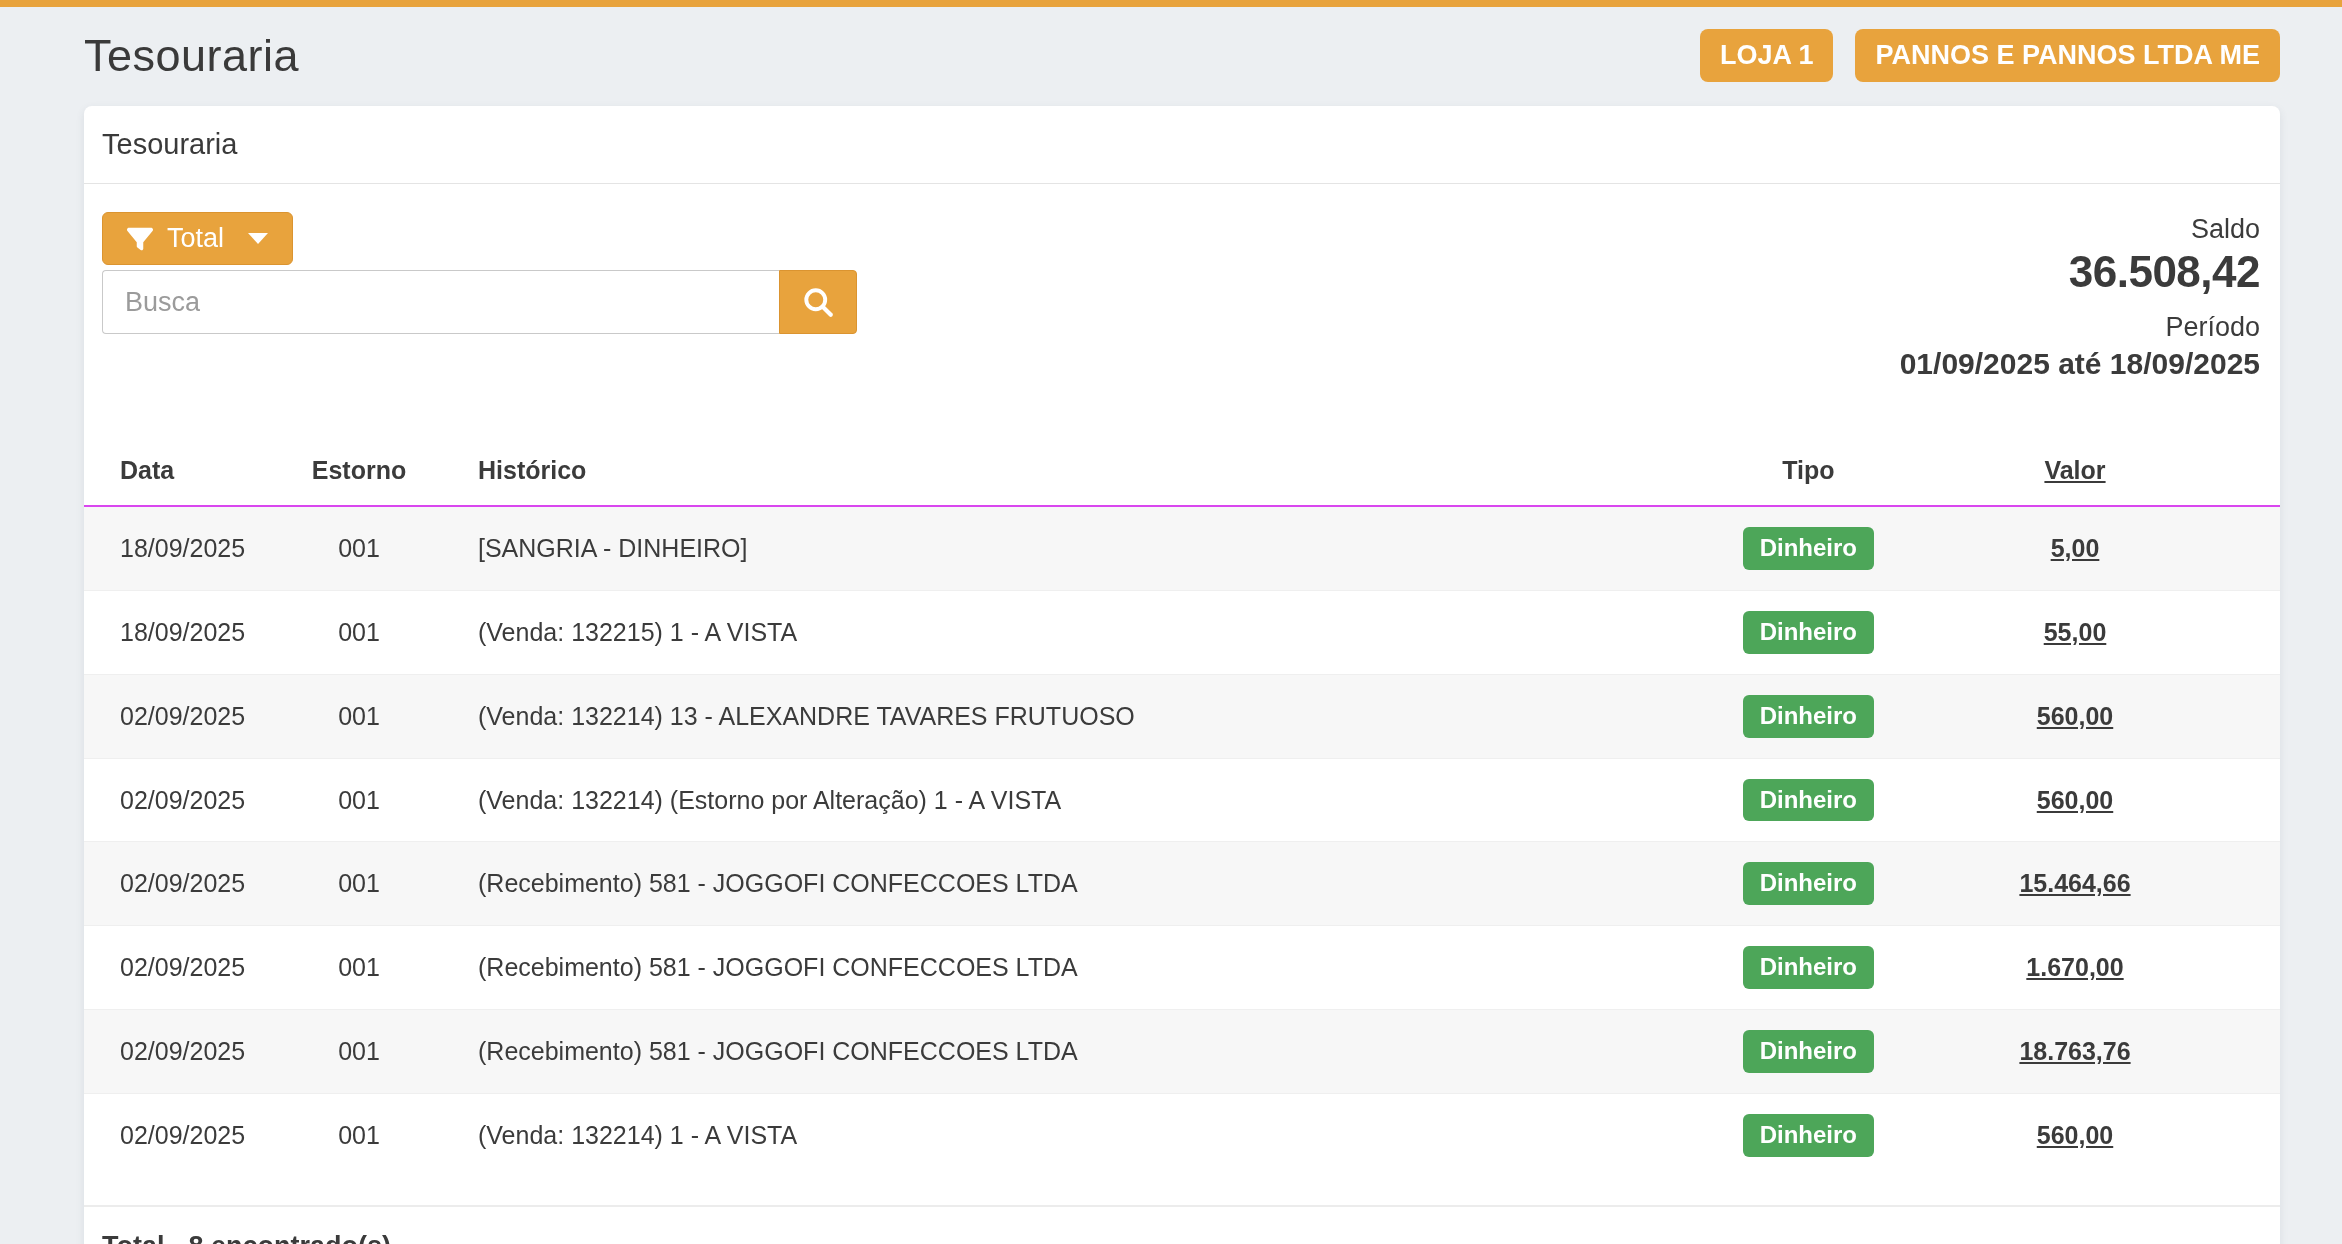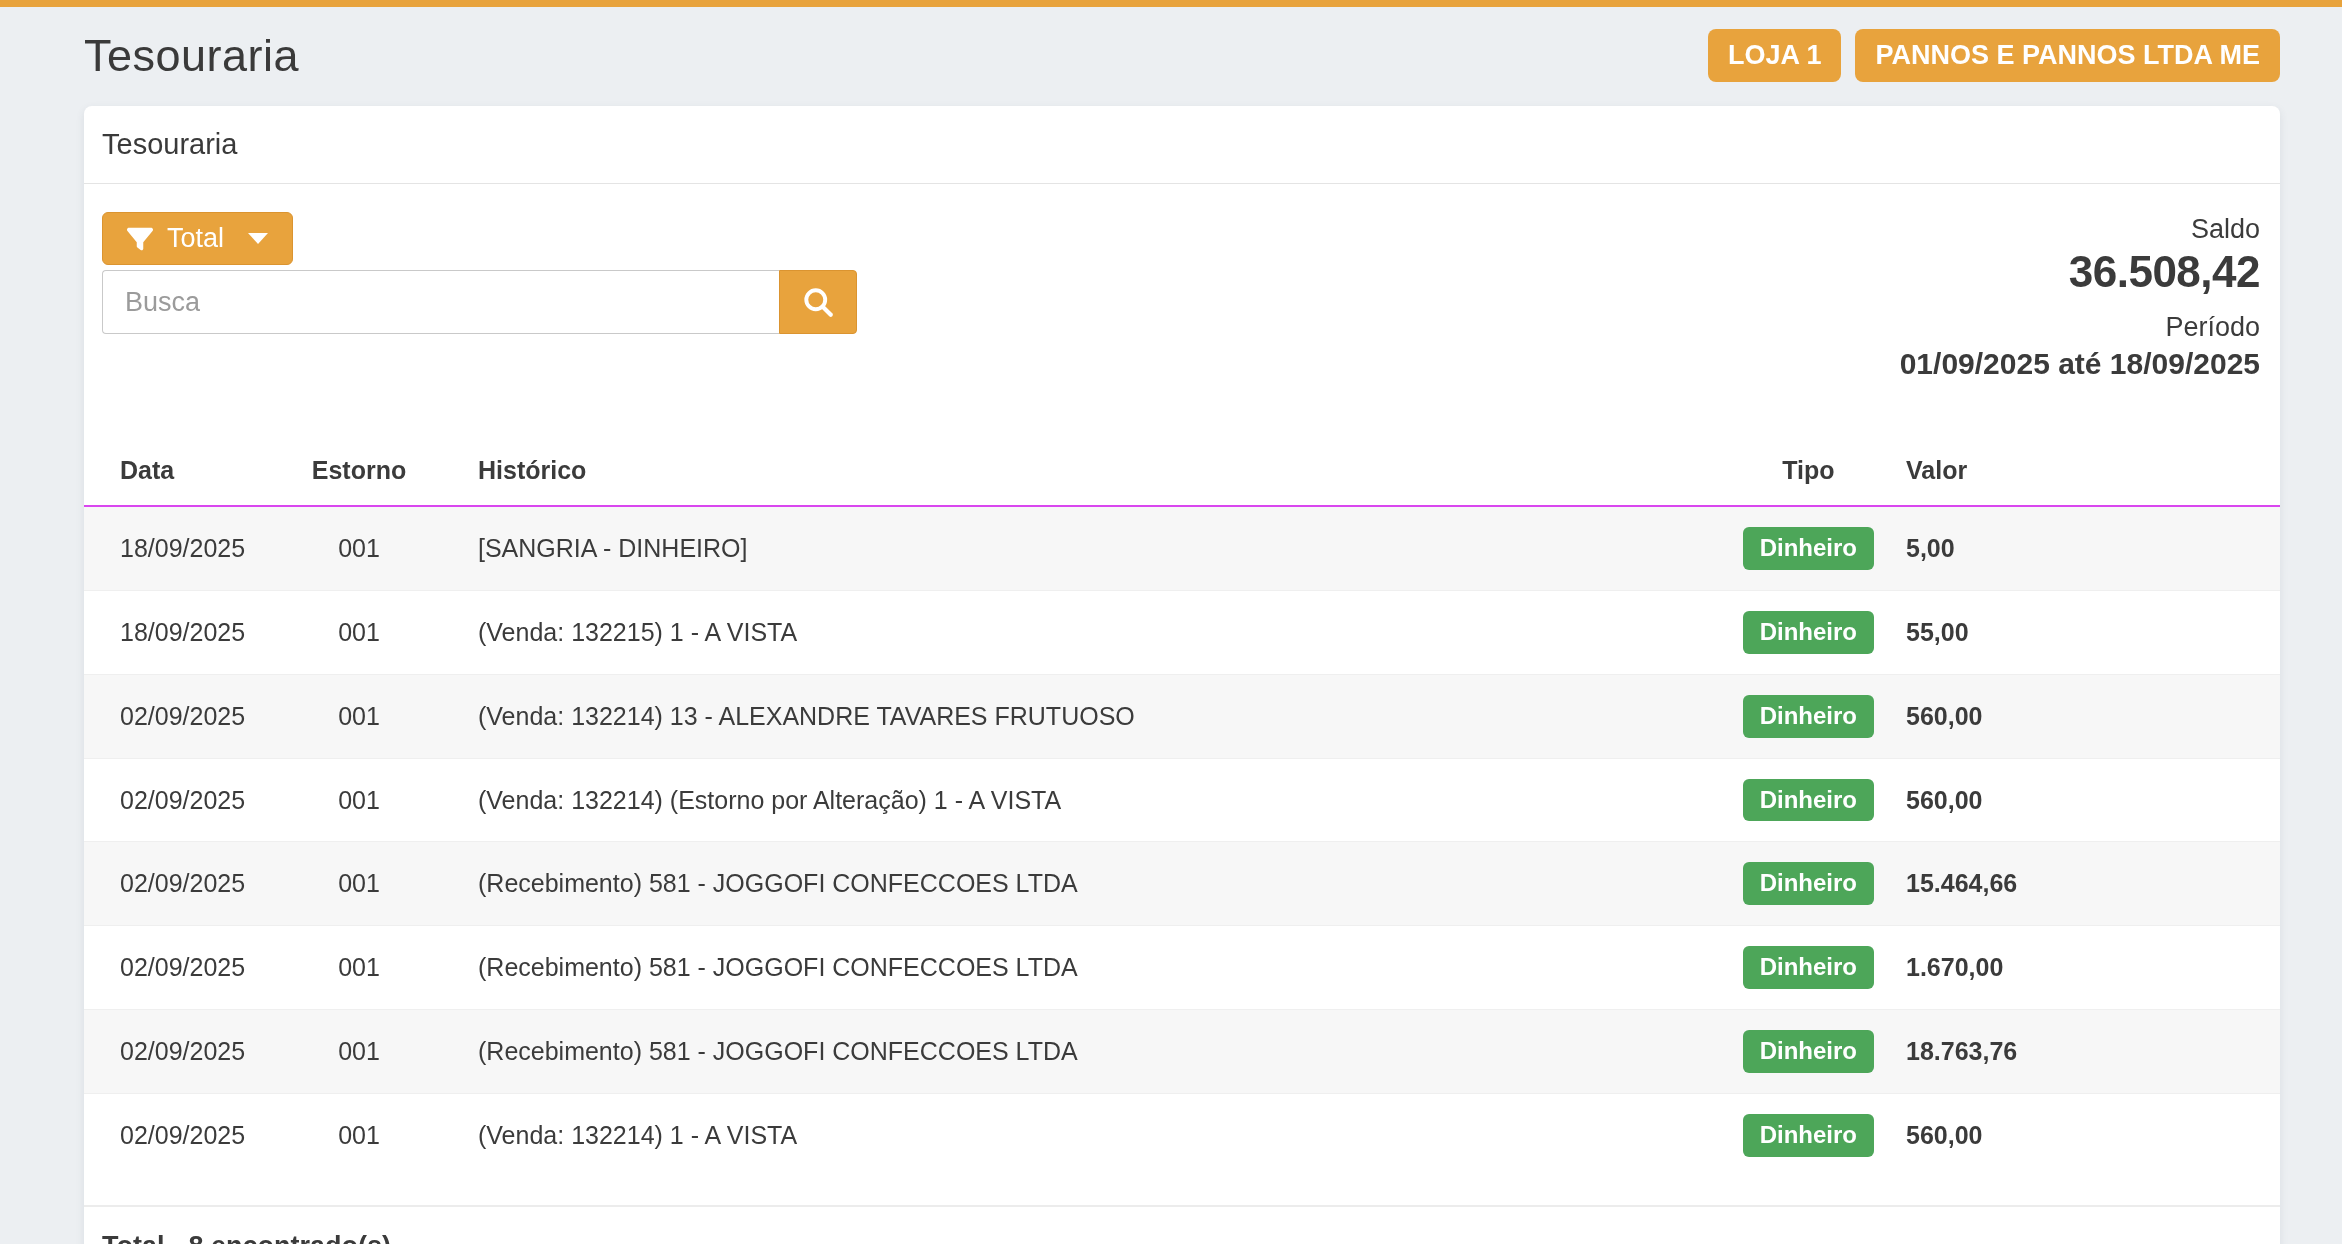--- a/index.html
+++ b/index.html
@@ -17,21 +17,21 @@
     font-family:"Liberation Sans","DejaVu Sans",sans-serif;
     color:var(--text);
     overflow:hidden;
   }
   .topbar{height:7px;background:var(--orange);}
   .page-header{
     margin:22px 62px 0 84px;
     display:flex;justify-content:space-between;align-items:center;
   }
   .page-title{font-size:45px;font-weight:400;margin:0;color:#3A3A3A;letter-spacing:0.5px;}
-  .header-badges{display:flex;gap:14px;}
+  .header-badges{display:flex;gap:22px;}
   .pill{
     background:var(--orange);color:#fff;font-weight:700;font-size:27px;
     padding:11px 20px;border-radius:8px;white-space:nowrap;cursor:pointer;
   }
   .card{
     margin:24px 62px 0 84px;
     background:#fff;border-radius:8px;
     box-shadow:0 3px 8px rgba(60,70,90,0.10);
   }
   .card-header{
@@ -76,21 +76,21 @@
     font-size:25px;color:var(--text);
   }
   th{font-weight:700;text-align:left;padding:16px 16px 20px;border-bottom:2px solid #d946ef;}
   td{padding:20px 16px;border-top:1px solid #EFEFEF;}
   tbody tr:first-child td{border-top:none;}
   tbody tr:nth-child(odd){background:#F7F7F7;}
   .c-data{width:190px;padding-left:36px;}
   .c-terminal{width:170px;text-align:center;}
   .c-hist{padding-left:34px;}
   .c-tipo{width:160px;text-align:center;}
-  .c-valor{width:390px;text-align:left;padding-right:36px;font-weight:700;}
+  .c-valor{width:390px;text-align:center;padding-right:36px;font-weight:700;text-decoration:underline;}
   th.c-valor{font-weight:700;}
   .badge-green{
     display:inline-block;background:var(--green);color:#fff;
     font-weight:700;font-size:24px;line-height:1.2;
     padding:7px 17px;border-radius:6px;white-space:nowrap;
   }
   .card-footer{
     margin-top:28px;border-top:2px solid #ECECEC;
     padding:24px 18px 30px;font-weight:700;font-size:27px;
   }

